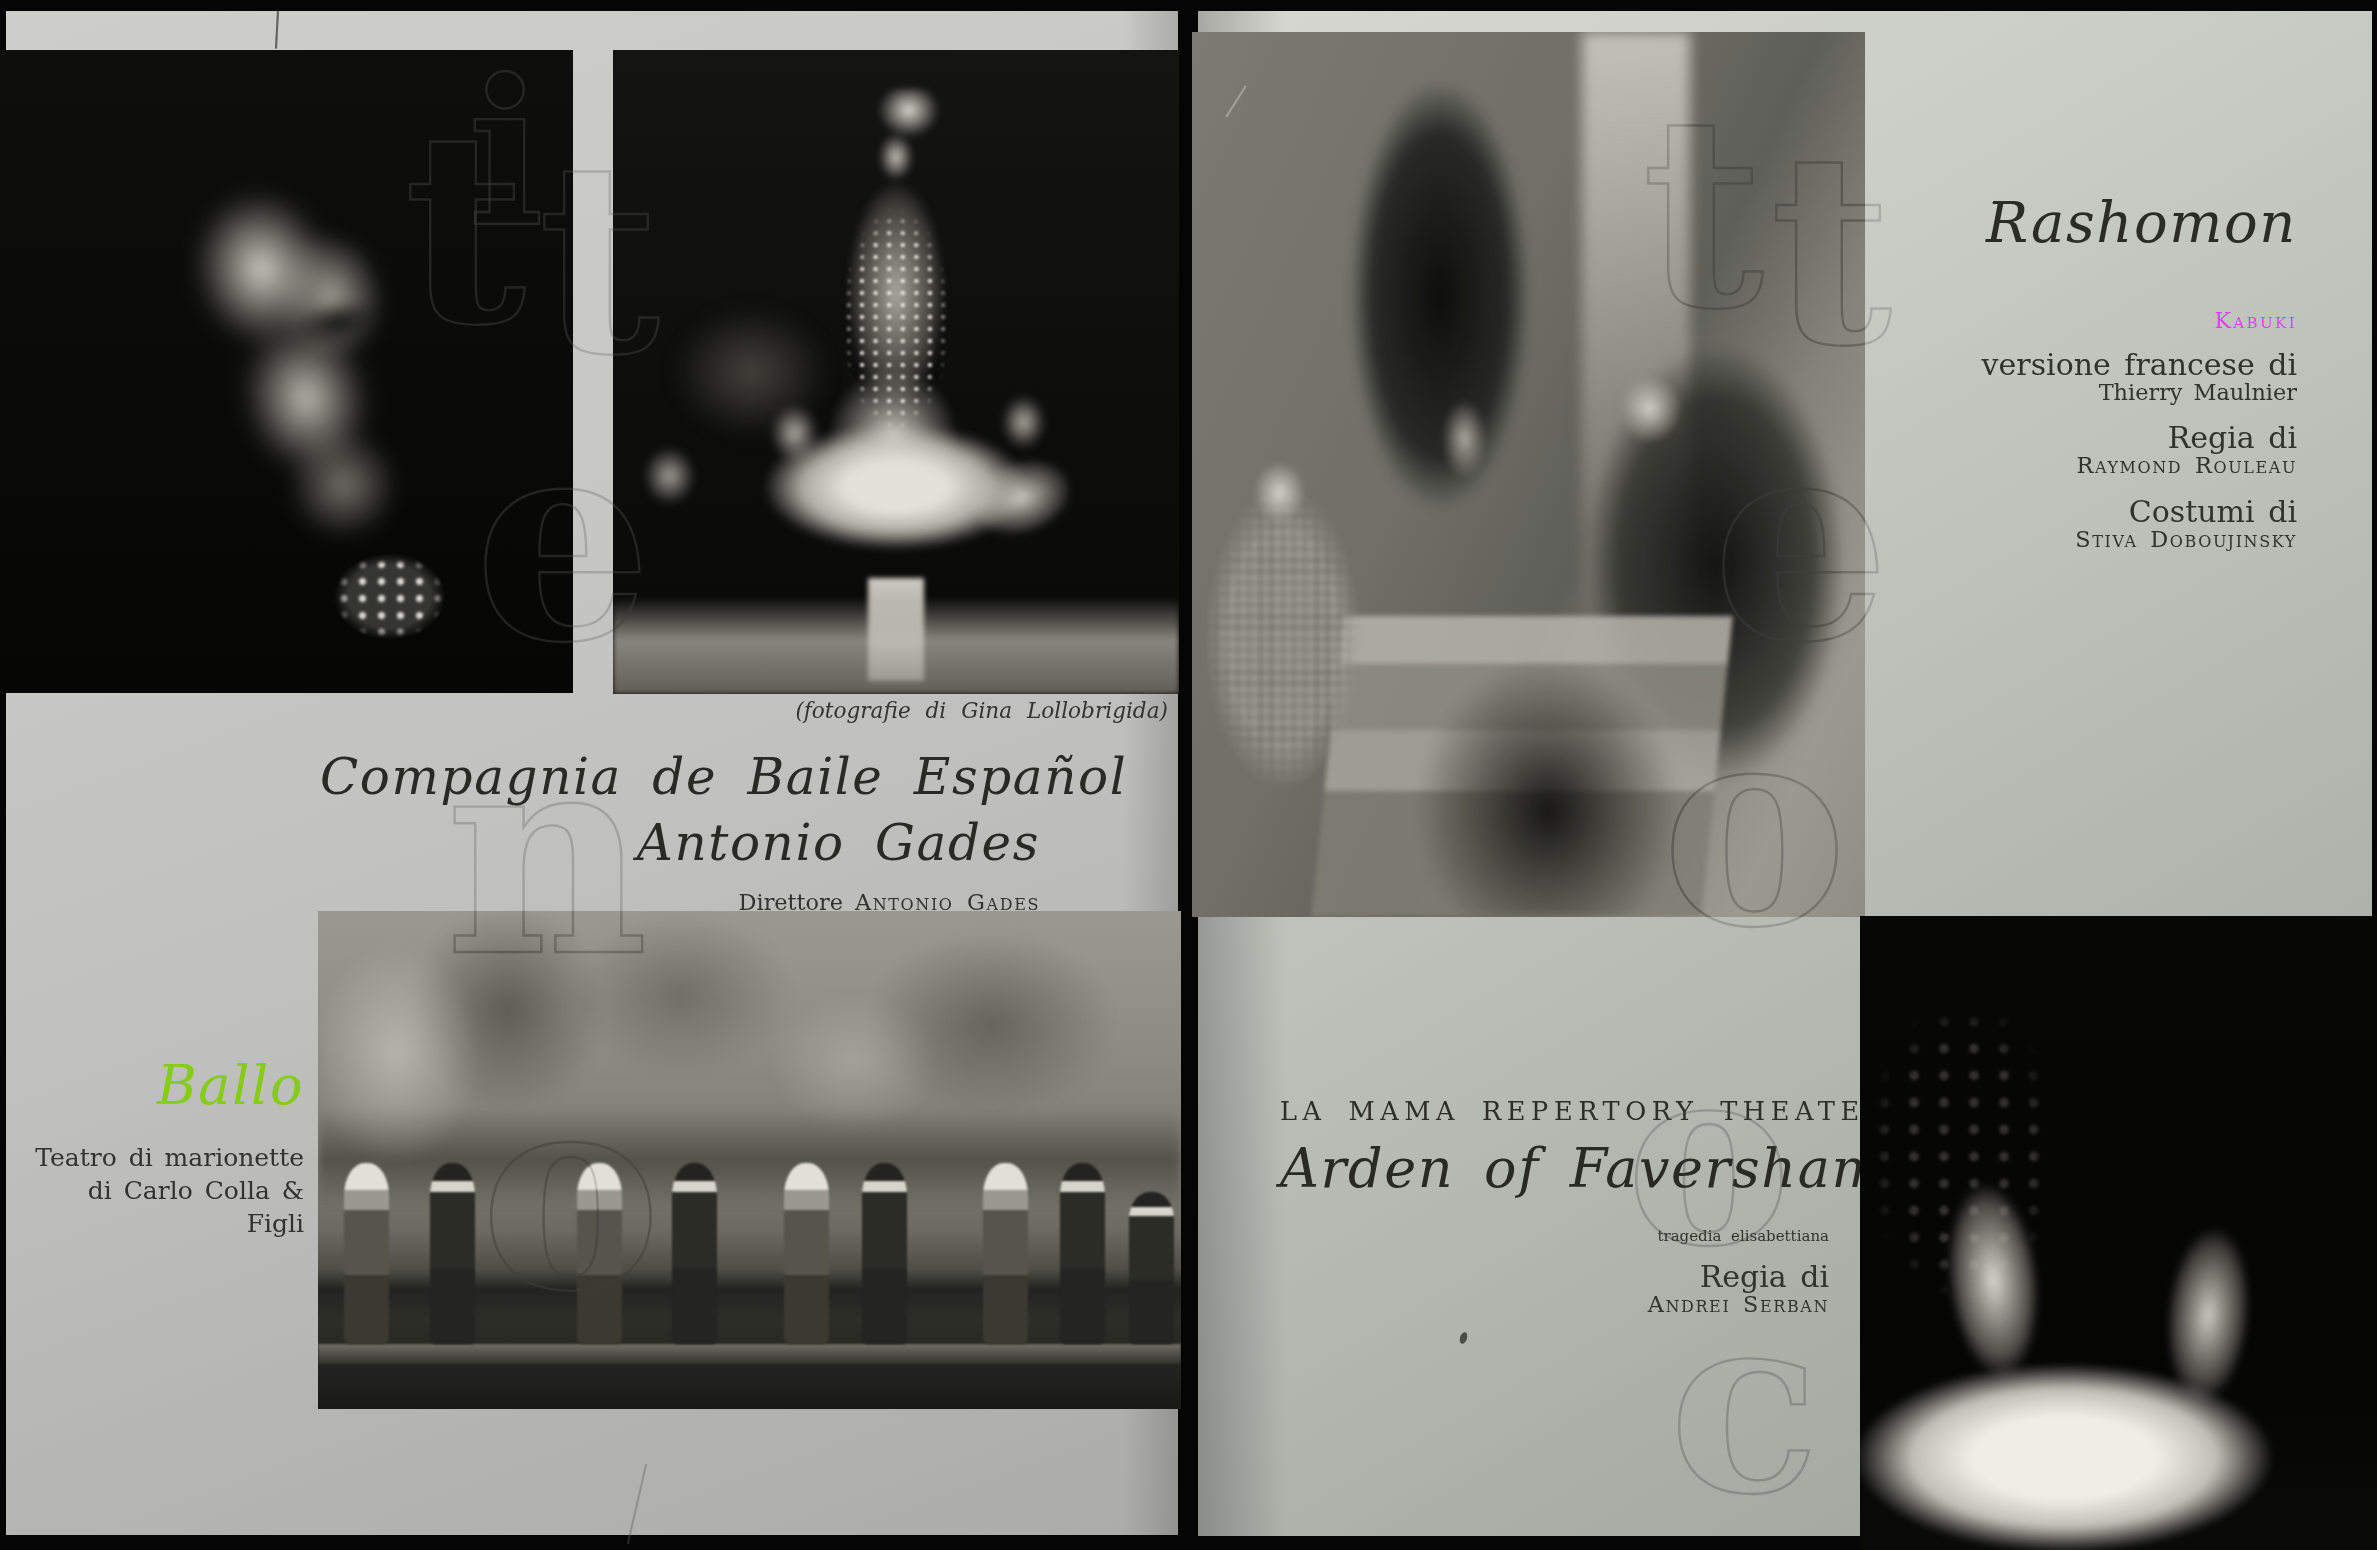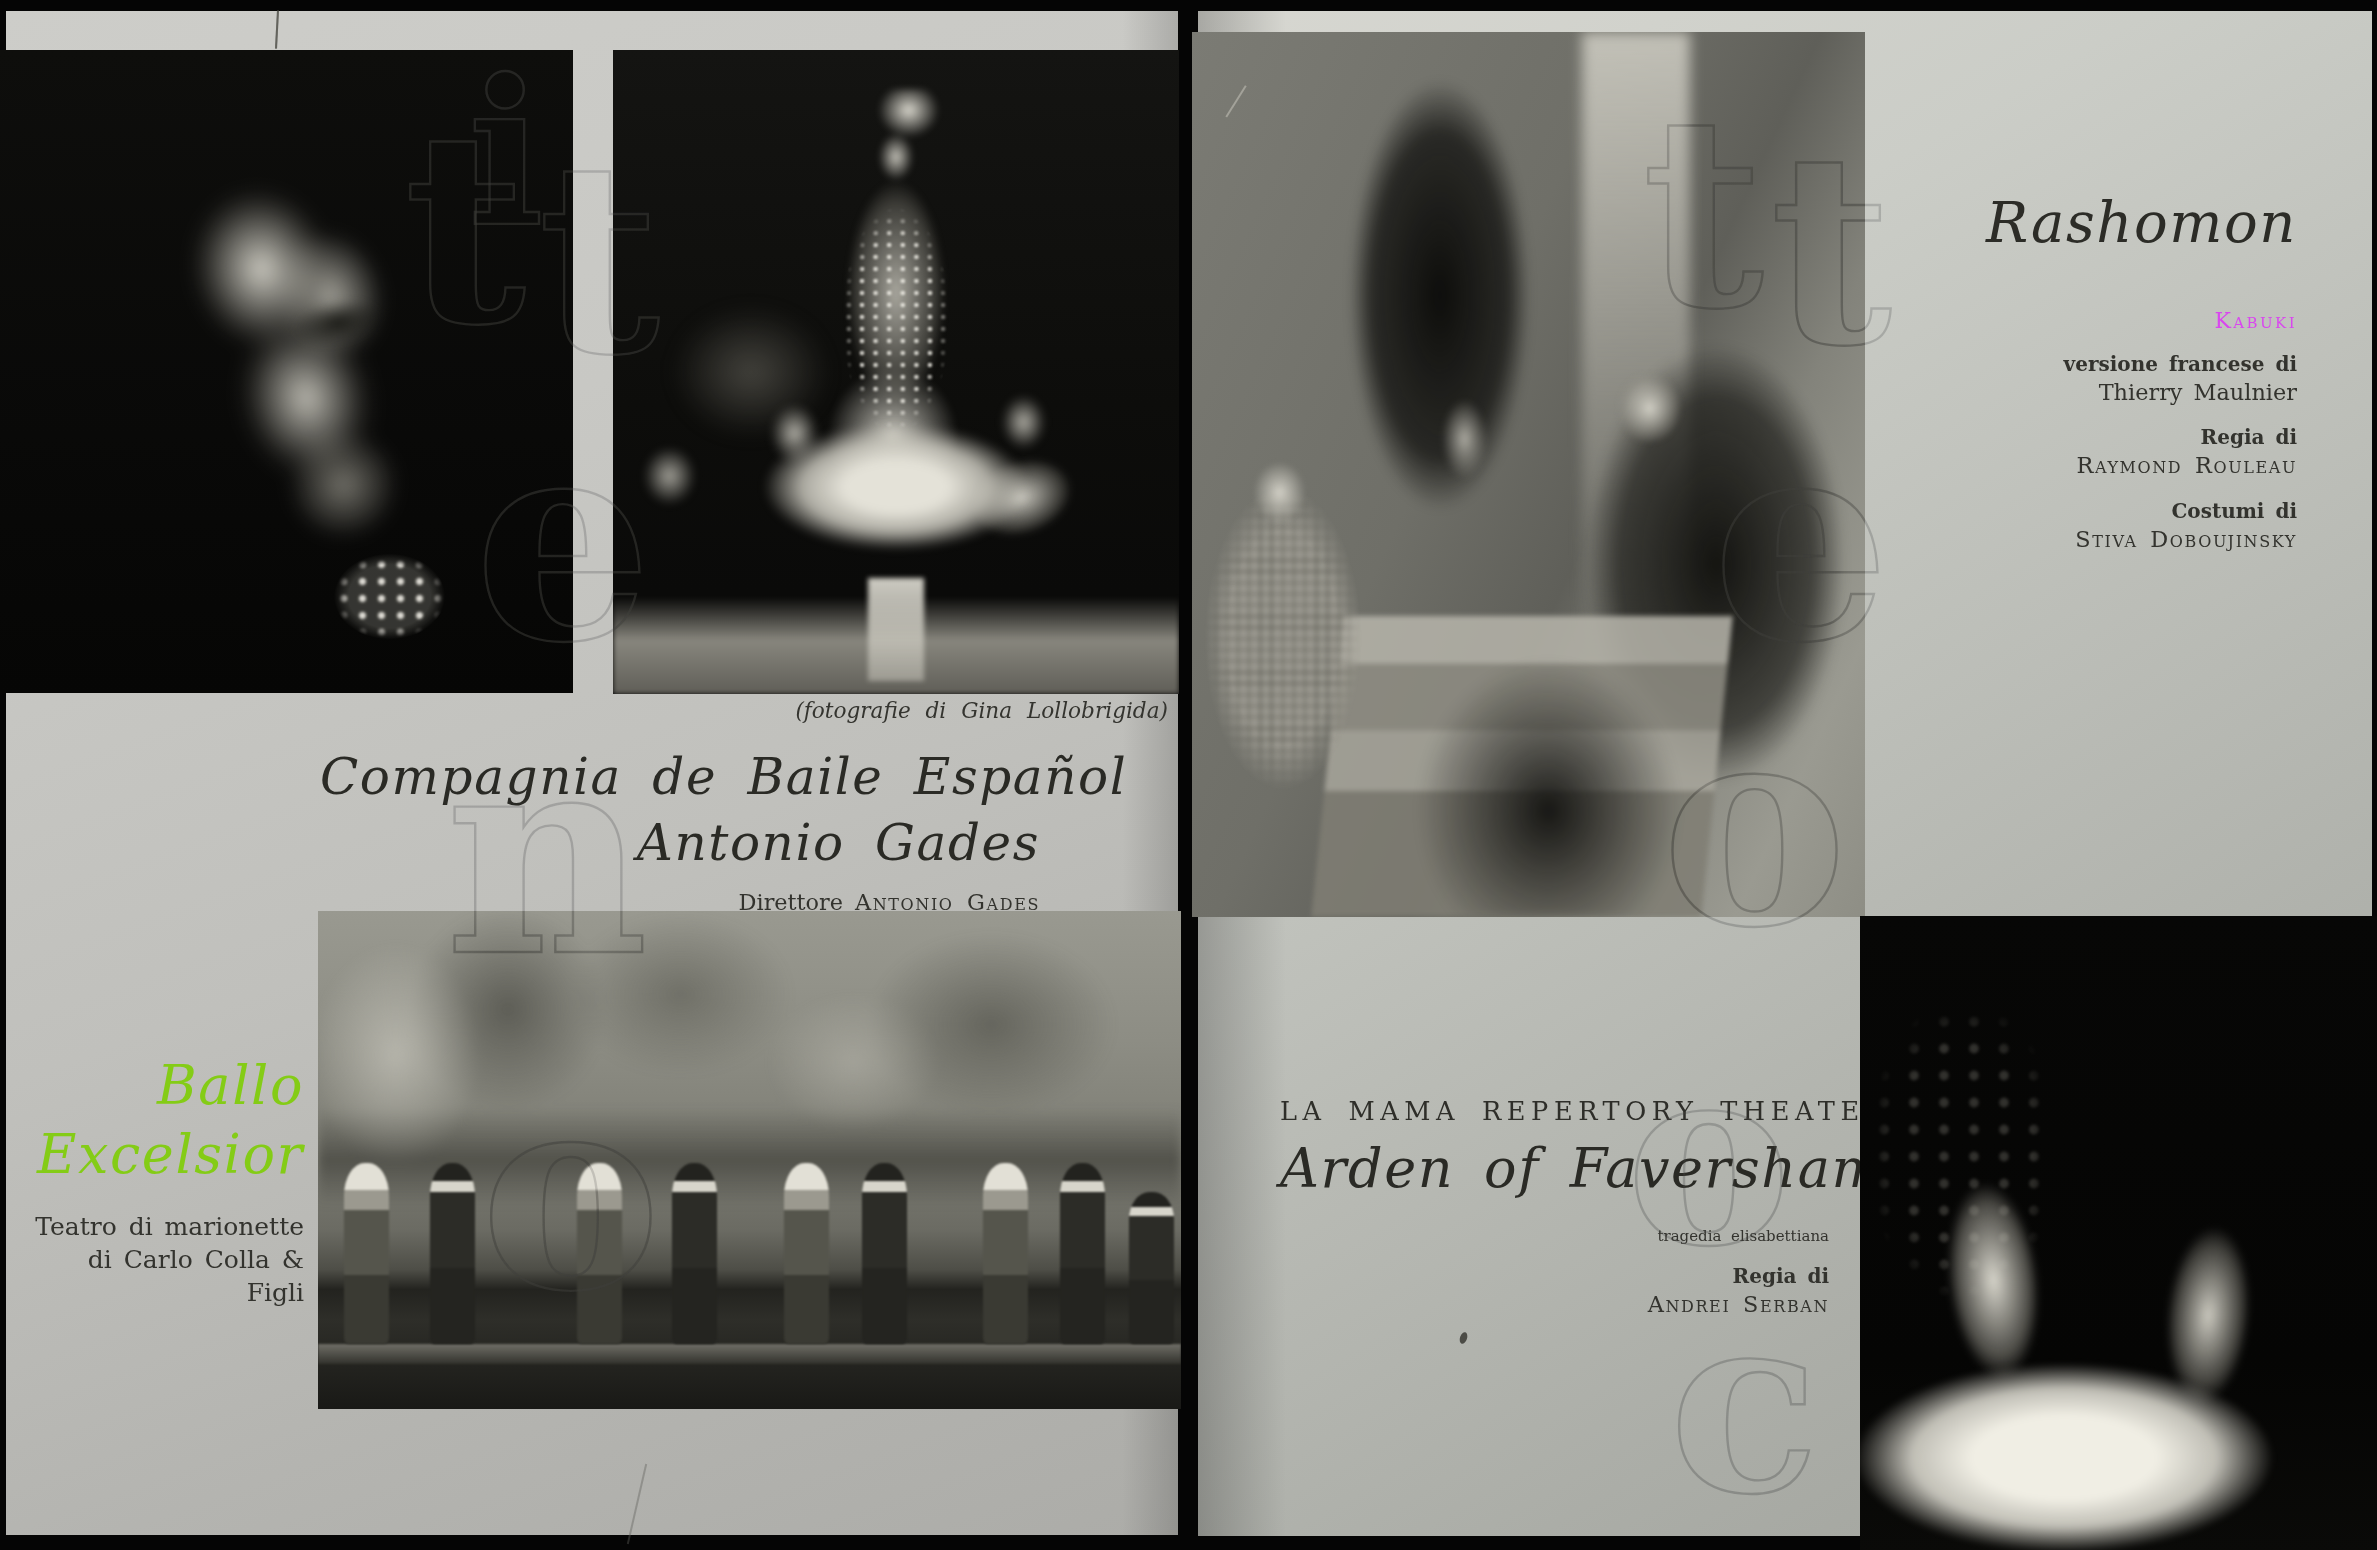--- a/index.html
+++ b/index.html
@@ -138,21 +138,21 @@
   .company-title{font-style:italic;font-size:50px;line-height:66px;color:#2a2a25;
     letter-spacing:1.6px;word-spacing:12.8px;white-space:nowrap;}
   .director-line{margin-top:12.8px;font-size:22.4px;color:#33332e;word-spacing:4.8px;}
   .ballo-block{position:absolute;left:24px;top:1051px;width:280px;text-align:right;}
   .ballo-title{font-style:italic;font-size:54px;line-height:69px;color:#84cc16;letter-spacing:1.6px;}
   .ballo-sub{margin-top:21px;font-size:25px;line-height:33px;color:#33332e;word-spacing:4px;}
   .rashomon-block{position:absolute;left:1905px;top:189px;width:392px;text-align:right;}
   .rashomon-title{font-style:italic;font-size:56px;line-height:67px;color:#2c2c27;
     letter-spacing:1.6px;white-space:nowrap;}
   .genre-line{margin-top:52px;font-size:22px;letter-spacing:2.4px;color:#d946ef;}
-  .credit-label{margin-top:17.6px;font-size:20px;line-height:27px;color:#33332e;word-spacing:4px;font-weight:bold;}
+  .credit-label{margin-top:17.6px;font-size:30px;line-height:27px;color:#33332e;word-spacing:4px;}
   .credit-name{font-size:22.4px;line-height:29px;color:#33332e;word-spacing:4px;}
   .arden-block{position:absolute;left:1280px;top:1096px;width:549px;text-align:right;}
   .arden-company{font-size:25.6px;letter-spacing:5.6px;word-spacing:8px;color:#2e2e29;white-space:nowrap;}
   .arden-title{margin-top:8px;font-style:italic;font-size:54px;line-height:69px;color:#2a2a25;
     letter-spacing:1.6px;word-spacing:11.2px;white-space:nowrap;}
   .arden-genre{margin-top:24px;font-size:15px;color:#33332e;word-spacing:4.8px;}
 
   
   .wm{position:absolute;font-family:"DejaVu Serif","Liberation Serif",serif;font-weight:bold;line-height:1;
     color:transparent;-webkit-text-stroke:2.4px rgba(125,125,118,.9);
@@ -216,21 +216,20 @@
     <div class="company-title">Compagnia de Baile Español</div>
     <div class="company-title">Antonio Gades</div>
     <div class="director-line">
       <span>Direttore</span>
       <span class="sc">Antonio Gades</span>
     </div>
   </div>
 
   <div class="ballo-block">
     <div class="ballo-title">Ballo</div>
-    <div class="ballo-title">Excelsior</div>
     <div class="ballo-sub">
       <div>Teatro di marionette</div>
       <div>di Carlo Colla &amp; Figli</div>
     </div>
   </div>
 
   <div class="photo" id="photo-marionettes">
     <div class="ph-el scenery"></div>
     <div class="ph-el stage-lip"></div>
     <div>

